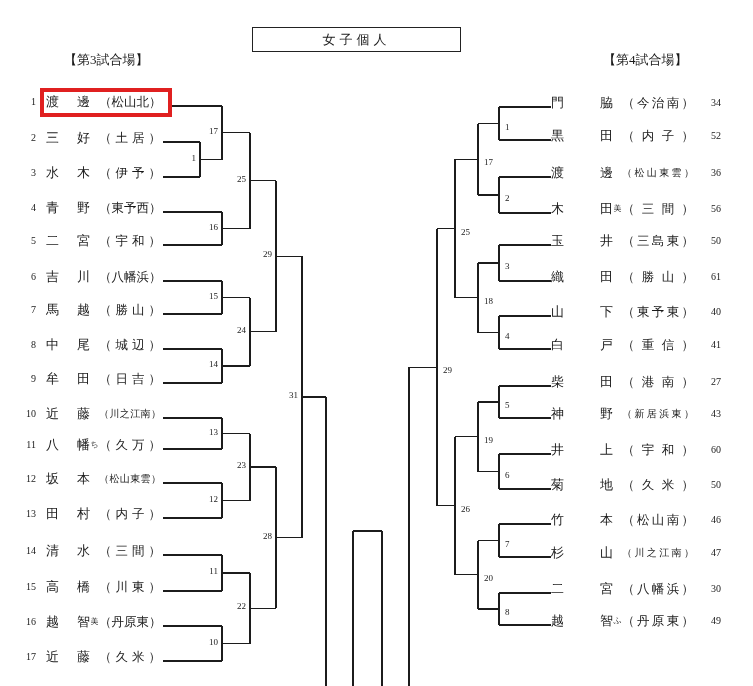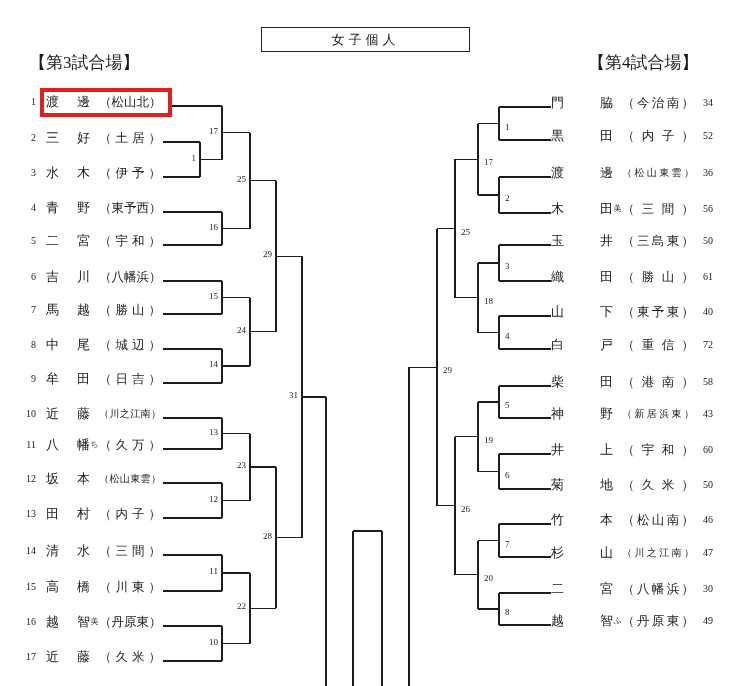--- a/index.html
+++ b/index.html
@@ -3,34 +3,34 @@
 <meta charset="utf-8">
 <style>
   html,body{margin:0;padding:0;}
   body{
     width:753px;height:686px;position:relative;background:#ffffff;
     font-family:"Liberation Serif","DejaVu Serif",serif;color:#1a1a1a;
     overflow:hidden;
   }
   #lines{position:absolute;left:0;top:0;z-index:1;}
   .title-box{
-    position:absolute;left:261px;top:27px;width:209px;height:25px;
+    position:absolute;left:252px;top:27px;width:209px;height:25px;
     border:1px solid #222;box-sizing:border-box;z-index:2;
     display:flex;align-items:center;justify-content:center;
     font-size:13px;letter-spacing:4px;
   }
-  .venue{position:absolute;top:51px;font-size:17px;z-index:2;white-space:nowrap;}
+  .venue{position:absolute;top:51px;font-size:13px;z-index:2;white-space:nowrap;margin-left:35px;}
   .venue-left{left:29px;}
-  .venue-right{left:588px;}
+  .venue-right{left:568px;}
   .entry{position:absolute;height:18px;display:flex;align-items:center;z-index:2;}
   .entry-l{left:18px;}
   .entry-r{left:551px;}
   .seed{font-size:10px;line-height:18px;}
   .seed-l{width:18px;text-align:right;}
-  .seed-r{margin-left:9px;width:18px;text-align:left;}
+  .seed-r{margin-left:9px;width:18px;text-align:right;}
   .namechars{display:flex;justify-content:space-between;font-size:13px;line-height:18px;}
   .l-name{margin-left:10px;width:44px;}
   .r-name{width:62px;}
   .smallchar{width:9px;font-size:8px;text-align:center;line-height:18px;color:#222;}
   .schoolchars{display:flex;justify-content:space-between;font-size:12.5px;line-height:18px;}
   .l-school{width:62px;}
   .r-school{width:72px;}
   .school-long{font-size:10px;}
   .hl-box{
     position:absolute;left:40px;top:88px;width:132px;height:29px;
@@ -537,35 +537,35 @@
         <span>白</span>
         <span>戸</span>
       </span>
       <span class="smallchar"></span>
       <span class="schoolchars r-school">
         <span>（</span>
         <span>重</span>
         <span>信</span>
         <span>）</span>
       </span>
-      <span class="seed seed-r">72</span>
+      <span class="seed seed-r">41</span>
     </div>
     <div class="entry entry-r" style="top: 373px;">
       <span class="namechars r-name">
         <span>柴</span>
         <span>田</span>
       </span>
       <span class="smallchar"></span>
       <span class="schoolchars r-school">
         <span>（</span>
         <span>港</span>
         <span>南</span>
         <span>）</span>
       </span>
-      <span class="seed seed-r">58</span>
+      <span class="seed seed-r">27</span>
     </div>
     <div class="entry entry-r" style="top: 405px;">
       <span class="namechars r-name">
         <span>神</span>
         <span>野</span>
       </span>
       <span class="smallchar"></span>
       <span class="schoolchars r-school school-long">
         <span>（</span>
         <span>新</span>

